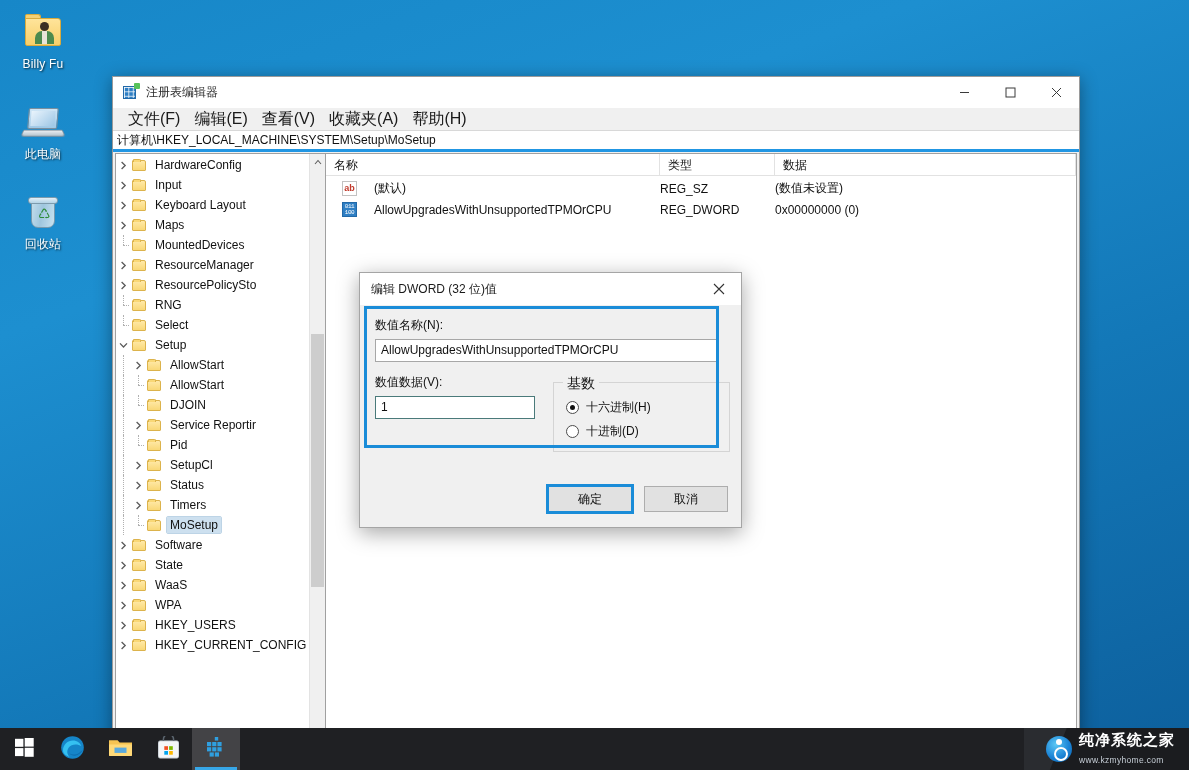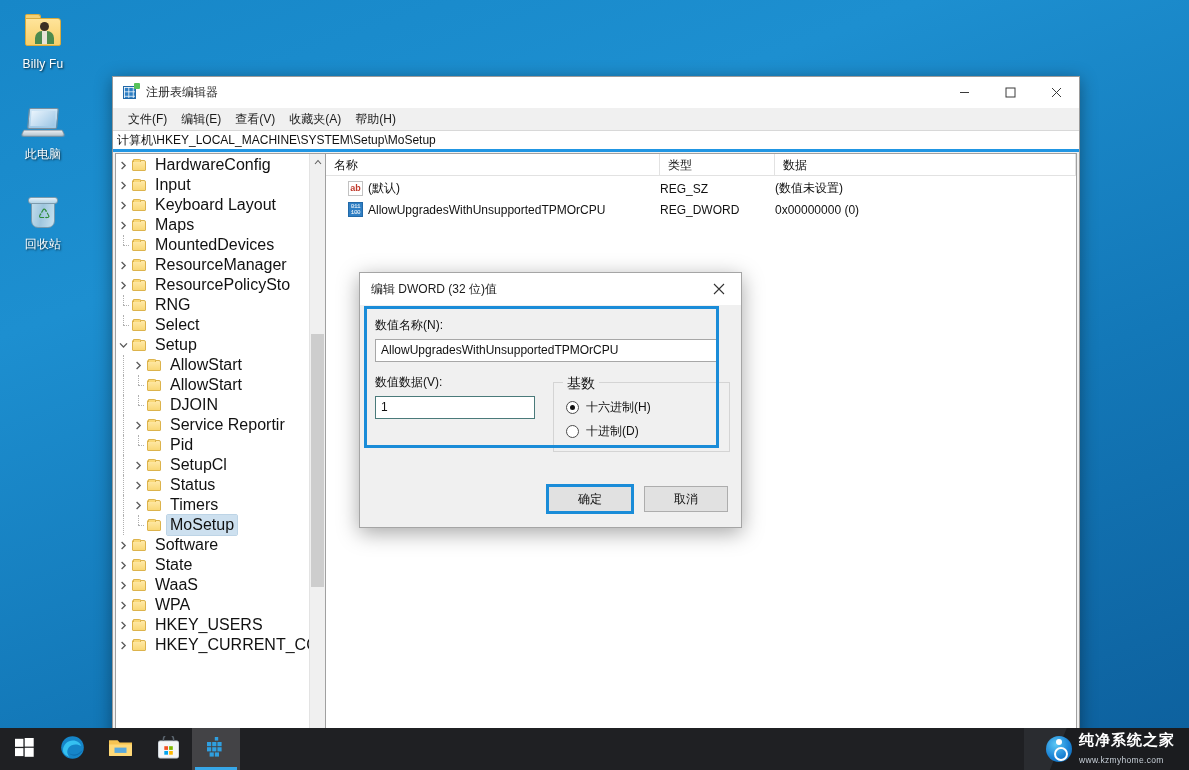--- a/index.html
+++ b/index.html
@@ -129,21 +129,21 @@
     width: 46px; height: 31px; display: flex; align-items: center; justify-content: center;
     color: #3a3a3a;
   }
   .winbtn svg { display: block; }
 
   .menubar {
     height: 22px; background: #f0f0f0; display: flex; align-items: center;
     padding-left: 8px; flex: none;
   }
   .menu-item {
-    font-size: 12px; color: #1a1a1a; padding: 2px 7px; user-select: none;
+    font-size: 16px; color: #1a1a1a; padding: 2px 7px; user-select: none;
   }
 
   .addrbar {
     height: 21px; background: #fff;
     border: 1px solid #d8d8d8; border-left: none; border-right: none;
     display: flex; align-items: center; padding-left: 4px; flex: none;
     position: relative;
   }
   .addrbar .path { font-size: 12px; color: #111; user-select: text; white-space: nowrap; }
   .addrbar:after {
@@ -160,21 +160,21 @@
   .treepane {
     width: 211px; background: #fff; border: 1px solid #a0a0a0;
     display: flex; flex-direction: column; position: relative; flex: none;
   }
   .tree-scroll {
     flex: 1; overflow: hidden; position: relative; padding-top: 1px;
   }
   .tree-inner { position: relative; }
   .trow {
     height: 20px; display: flex; align-items: center;
-    font-size: 16px; color: #111; white-space: nowrap; user-select: none;
+    font-size: 12px; color: #111; white-space: nowrap; user-select: none;
     position: relative;
   }
   .trow.sel .tlabel { background: #cde0ef; outline: 1px solid #bdd4e6; }
   .chev {
     width: 15px; height: 20px; display: flex; align-items: center; justify-content: center;
     flex: none; color: #5a5a5a;
   }
   .chev svg { display: block; }
   .dotline {
     width: 15px; height: 20px; flex: none; position: relative;
@@ -242,21 +242,21 @@
     user-select: none; white-space: nowrap; overflow: hidden;
   }
   .c-name { width: 334px; flex: none; }
   .c-type { width: 115px; flex: none; }
   .c-data { flex: 1; }
   .vrows { flex: 1; overflow: hidden; padding-top: 2px; }
   .vrow {
     height: 21px; display: flex; align-items: center;
     font-size: 12px; color: #111; white-space: nowrap; user-select: none;
   }
-  .v-name { width: 334px; flex: none; display: flex; align-items: center; padding-left: 22px; overflow:hidden; }
+  .v-name { width: 334px; flex: none; display: flex; align-items: center; padding-left: 16px; overflow:hidden;gap:12px; }
   .v-type { width: 115px; flex: none; overflow:hidden; }
   .v-data { flex: 1; overflow: hidden; }
   .vico { width: 15px; height: 15px; margin-right: 5px; flex: none; position: relative; }
   .vico.sz {
     background: #fff; border: 1px solid #c2c2c2;
   }
   .vico.sz:before {
     content: 'ab'; position: absolute; left: 0; top: -1px; right:0;
     font-size: 9px; color: #c0392b; font-weight: bold; text-align:center;
     line-height: 15px; font-family: "Liberation Sans", sans-serif;

